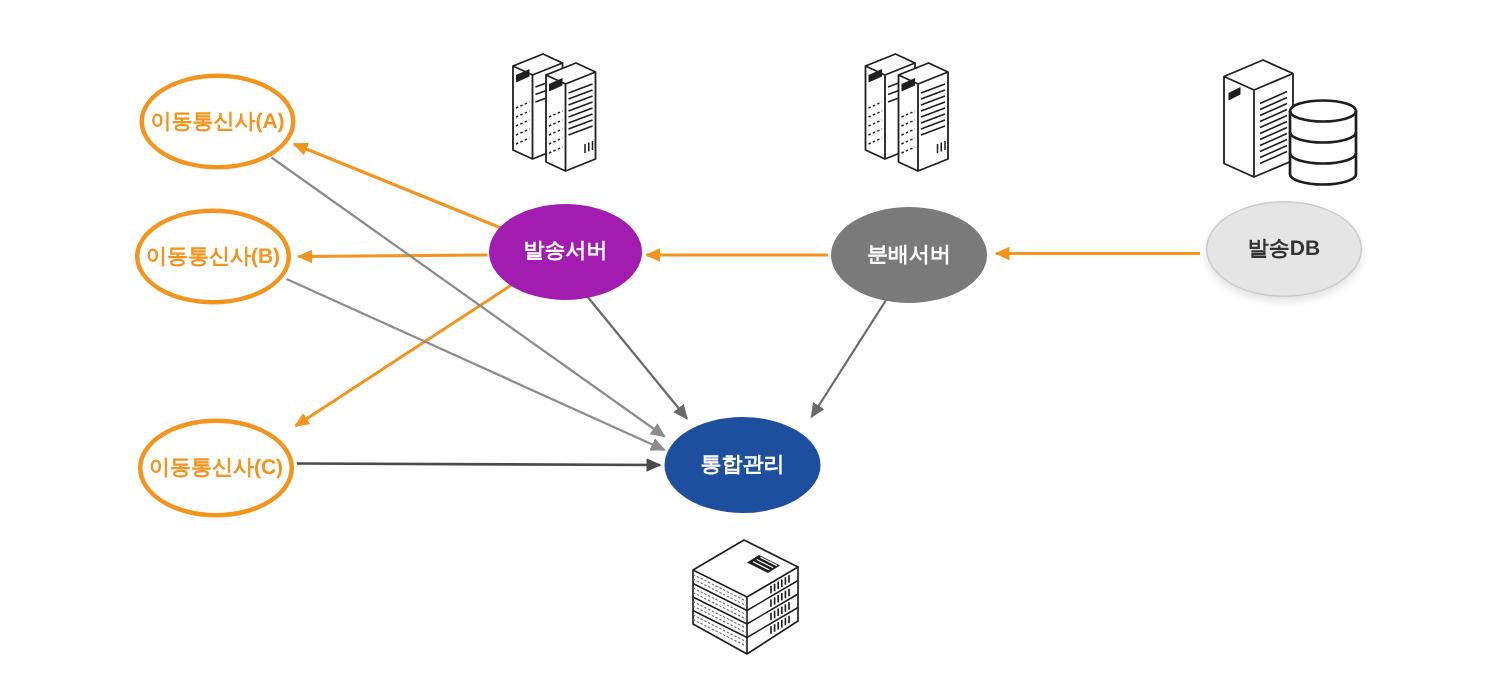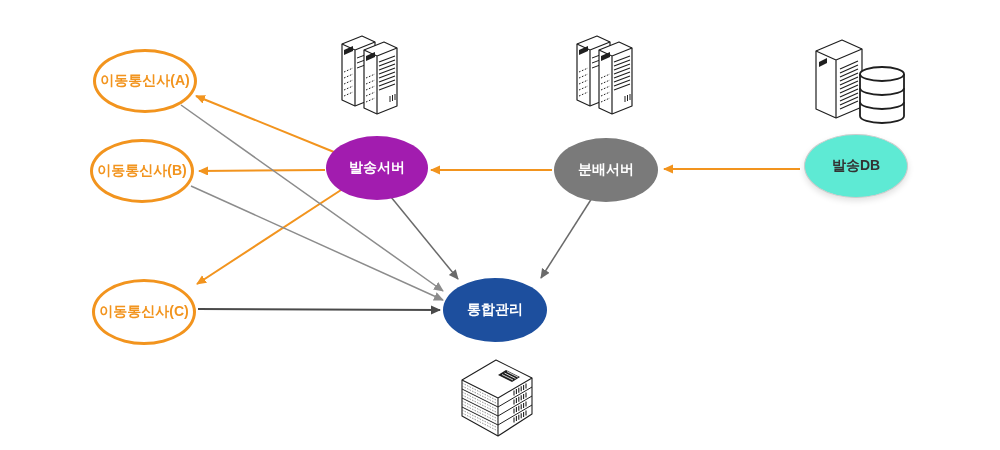--- a/index.html
+++ b/index.html
@@ -137,21 +137,21 @@
   <div class="node node--outlined n-carrier-c" style="background: rgb(255, 255, 255); color: rgb(242, 148, 30); border-color: rgb(242, 148, 30);">
     <span>이동통신사</span>
     <span>(C)</span>
   </div>
   <div class="node n-send" style="background: #a21caf; color: rgb(255, 255, 255); font-family: Liberation Serif, serif;">
     <span>발송서버</span>
   </div>
   <div class="node n-dist" style="background: rgb(122, 122, 122); color: rgb(255, 255, 255);">
     <span>분배서버</span>
   </div>
-  <div class="node node--db n-db" style="background: #5eead4; color: rgb(51, 51, 51); border-color: rgb(204, 204, 204);">
+  <div class="node node--db n-db" style="background: #e5e5e5; color: rgb(51, 51, 51); border-color: rgb(204, 204, 204);">
     <span>발송</span>
     <span>DB</span>
   </div>
   <div class="node n-mgmt" style="background: rgb(29, 79, 158); color: rgb(255, 255, 255);">
     <span>통합</span>
     <span>관리</span>
   </div>
 
 </div>
 

